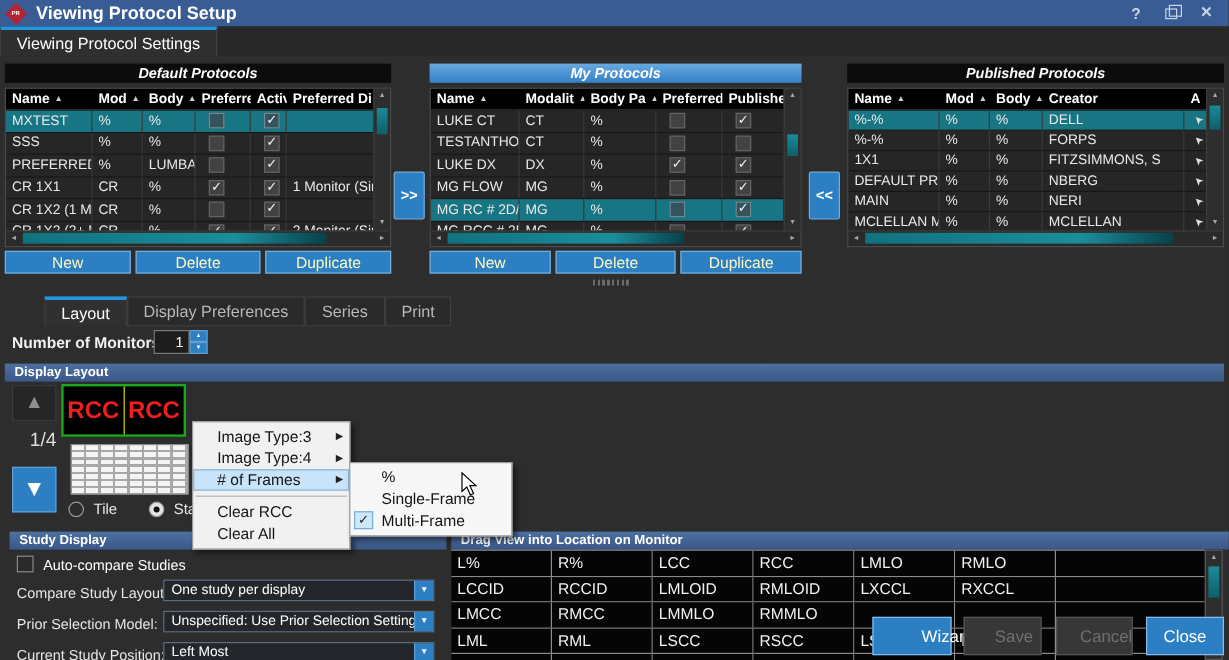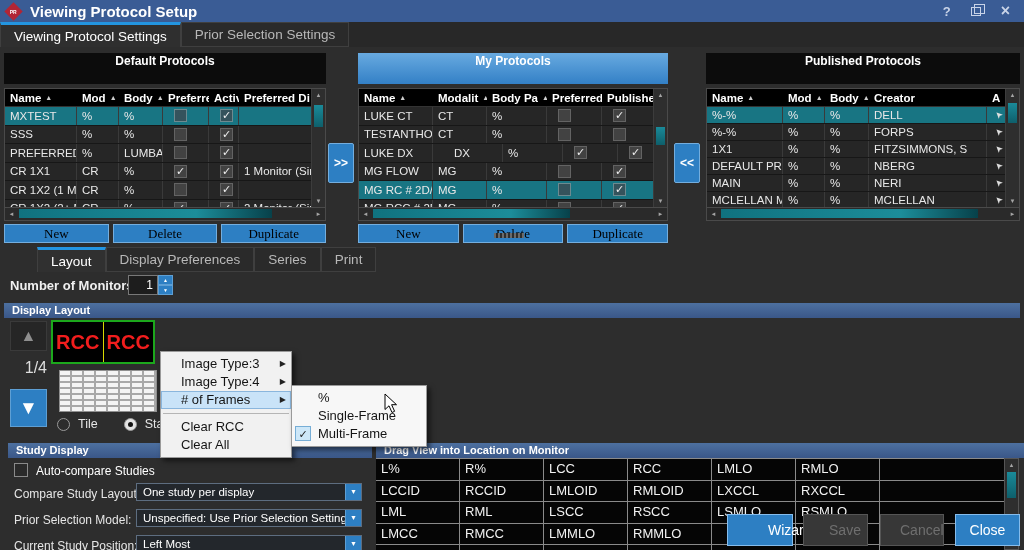--- a/index.html
+++ b/index.html
@@ -18,21 +18,21 @@
 .tb-close { font-size:16px; line-height:14px; font-weight:bold; }
 
 
 .main-tabs { position:absolute; left:0; top:22px; width:1024px; height:25px; background:#282828; display:flex; }
 .mtab { height:25px; padding:0 13px; display:flex; align-items:center; font-size:13.5px; color:#b8b8b8; border:1px solid #3f3f3f; background:#2a2a2a; white-space:nowrap; }
 .mtab.active { background:#2f2f2f; color:#fff; border-top:3px solid #2395e1; border-bottom:none; }
 
 
 .top-area { position:absolute; left:0; top:47px; width:1024px; height:198px; }
 .proto-panel { position:absolute; top:6px; }
-.panel-title { height:31px; line-height:17px; text-align:center; font-size:12px; font-weight:bold; color:#fff; background:#0c0c0c; }
+.panel-title { height:16px; line-height:17px; text-align:center; font-size:12px; font-weight:bold; color:#fff; background:#0c0c0c;font-style:italic; }
 .panel-title.blue { background:linear-gradient(#68aae0,#3380c6); }
 .tbl-wrap { margin-top:4px; height:120px; border:1px solid #4a4a4a; display:flex; background:#242424; }
 .tbl { flex:1; display:flex; flex-direction:column; overflow:hidden; }
 .trow { display:flex; height:18.5px; flex:none; border-bottom:1px solid #171717; background:#262626; }
 .p3 .trow { height:17px; }
 .trow.thead { height:18px; background:#000; border-bottom:1px solid #333; }
 .trow.sel { background:#187583; }
 .th { display:flex; align-items:center; padding-left:5px; overflow:hidden; white-space:nowrap; flex:none; }
 .thl { color:#fff; font-size:11.5px; font-weight:bold; }
 .sort { color:#cfcfcf; font-size:7px; margin-left:4px; }
@@ -43,21 +43,21 @@
 .ptr { color:#e0e0e0; font-size:9px; transform:rotate(225deg); margin-left:3px; }
 .vscroll { width:14px; flex:none; background:#2e2e2e; border-left:1px solid #3c3c3c; position:relative; }
 .va { position:absolute; left:0; width:100%; height:12px; text-align:center; font-size:6px; line-height:12px; color:#a5a5a5; top:0; }
 .va.vb { top:auto; bottom:0; }
 .vthumb { position:absolute; left:2px; width:9px; background:linear-gradient(#1a8a99,#0e5f6b); }
 .hscroll { height:13px; border:1px solid #4a4a4a; border-top:none; display:flex; background:#2a2a2a; }
 .ha { width:13px; flex:none; text-align:center; font-size:6px; line-height:12px; color:#a5a5a5; }
 .htrack { flex:1; position:relative; }
 .hthumb { position:absolute; left:1px; top:1px; height:9px; background:linear-gradient(90deg,#10727f,#1c8d9a 70%,#07414a); }
 .btnrow { margin-top:3px; display:flex; gap:4px; height:19px; }
-.blue-btn { flex:1; background:#2d7fc3; border:1px solid #74aede; color:#000000; font-size:13px; font-family:Liberation Serif, serif; line-height:16px; }
+.blue-btn { flex:1; background:#2d7fc3; border:1px solid #74aede; color:#fef9c3; font-size:13px; font-family:Liberation Sans, sans-serif; line-height:16px; }
 .xfer-btn { position:absolute; width:26px; height:40px; background:#2d7fc3; border:1px solid #74aede; border-radius:2px; color:#fff; font-size:12px; font-weight:bold; font-family:inherit; }
 .grip { position:absolute; left:494px; top:186px; width:30px; height:5px; background:repeating-linear-gradient(90deg,#6a6a6a 0 2px,#2d2d2d 2px 4px); }
 
 
 .lower-tabs { position:absolute; left:4px; top:247px; height:25px; display:flex;padding-left:33px; }
 .ltab { height:25px; padding:0 13px; display:flex; align-items:center; font-size:13.5px; color:#b8b8b8; border:1px solid #3f3f3f; background:#2a2a2a; white-space:nowrap; }
 .ltab.active { background:#303030; color:#fff; border-top:3px solid #2395e1; border-bottom:none; }
 
 
 .mon-label { position:absolute; left:10px; top:278px; font-size:13px; font-weight:bold; color:#f0f0f0; }
@@ -131,21 +131,20 @@
     <span class="win-title">Viewing Protocol Setup</span>
     <span class="tb-btns">
       <span class="tb-help">?</span>
       <span class="tb-restore"></span>
       <span class="tb-close">×</span>
     </span>
   </div>
 
   <div class="main-tabs">
     <div class="mtab active">Viewing Protocol Settings</div>
-    <div class="mtab">Prior Selection Settings</div>
   </div>
 
   <div class="top-area">
 
     <div class="proto-panel p1" style="left:4px;width:322px">
       <div class="panel-title">Default Protocols</div>
       <div class="tbl-wrap">
         <div class="tbl">
             <div class="trow thead">
               <div class="th" style="width: 72px;">
@@ -371,21 +370,21 @@
                   <span class="cb"></span>
                 </div>
                 <div class="td" style="width: 53px;">
                   <span class="cb"></span>
                 </div>
               </div>
               <div class="trow">
                 <div class="td" style="width: 74px;">
                   <span class="txt">LUKE DX</span>
                 </div>
-                <div class="td" style="width: 54px; margin-left: 16px;">
+                <div class="td" style="width: 54px;">
                   <span class="txt">DX</span>
                 </div>
                 <div class="td" style="width: 60px;">
                   <span class="txt">%</span>
                 </div>
                 <div class="td" style="width: 55px;">
                   <span class="cb on">✓</span>
                 </div>
                 <div class="td" style="width: 53px;">
                   <span class="cb on">✓</span>
@@ -679,35 +678,35 @@
       <div class="grow">
         <div class="gcell">LCCID</div>
         <div class="gcell">RCCID</div>
         <div class="gcell">LMLOID</div>
         <div class="gcell">RMLOID</div>
         <div class="gcell">LXCCL</div>
         <div class="gcell">RXCCL</div>
         <div class="gfill"></div>
       </div>
       <div class="grow">
+        <div class="gcell">LMCC</div>
+        <div class="gcell">RMCC</div>
+        <div class="gcell">LMMLO</div>
+        <div class="gcell">RMMLO</div>
+        <div class="gcell"></div>
+        <div class="gcell"></div>
+        <div class="gfill"></div>
+      </div>
+      <div class="grow">
         <div class="gcell">LML</div>
         <div class="gcell">RML</div>
         <div class="gcell">LSCC</div>
         <div class="gcell">RSCC</div>
         <div class="gcell">LSMLO</div>
         <div class="gcell">RSMLO</div>
-        <div class="gfill"></div>
-      </div>
-      <div class="grow">
-        <div class="gcell">LMCC</div>
-        <div class="gcell">RMCC</div>
-        <div class="gcell">LMMLO</div>
-        <div class="gcell">RMMLO</div>
-        <div class="gcell"></div>
-        <div class="gcell"></div>
         <div class="gfill"></div>
       </div>
       <div class="grow">
         <div class="gcell"></div>
         <div class="gcell"></div>
         <div class="gcell"></div>
         <div class="gcell"></div>
         <div class="gcell"></div>
         <div class="gcell"></div>
         <div class="gfill"></div>

